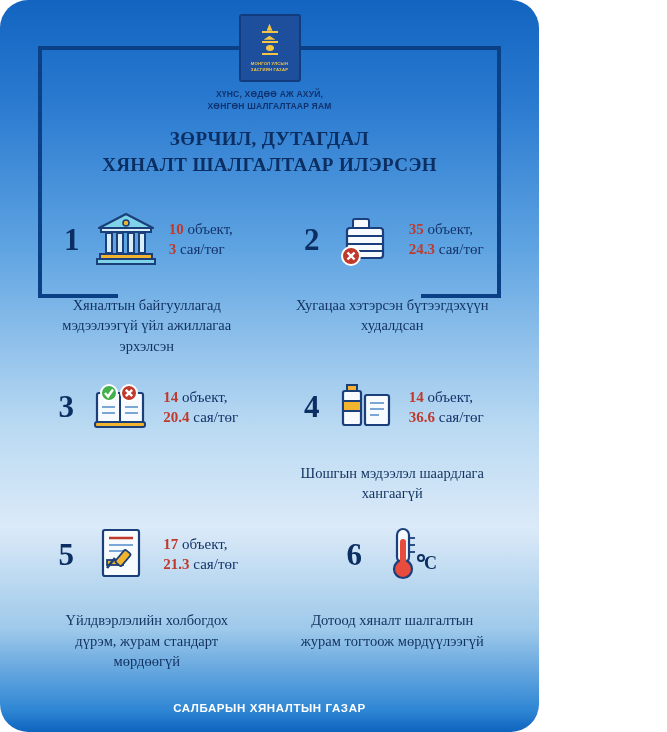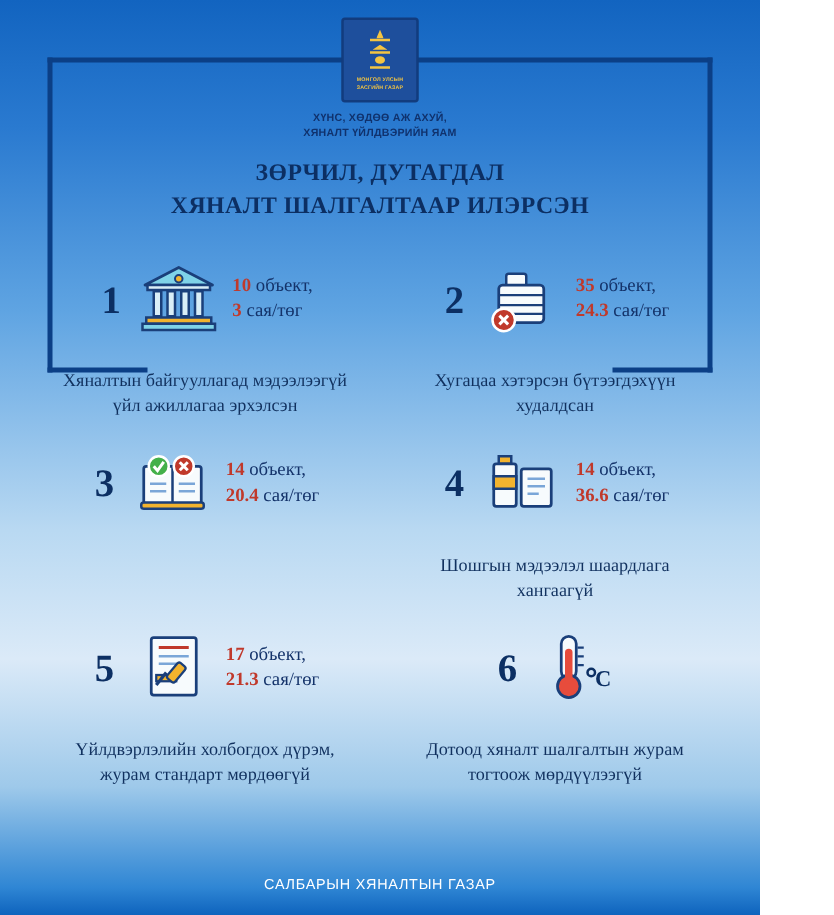--- a/index.html
+++ b/index.html
@@ -3,31 +3,32 @@
 <meta charset="utf-8">
 <style>
   * { box-sizing: border-box; }
   html, body {
     margin: 0; padding: 0;
     width: 667px; height: 732px;
     font-family: "Liberation Serif", serif;
   }
   #page {
     position: relative;
-    width: 608px; height: 732px;
+    width: 539px; height: 732px;
     overflow: hidden;
     background: linear-gradient(180deg,
       #1264c0 0%,
       #2a7ad0 14%,
       #5fa4e2 34%,
       #b9d9f2 58%,
       #dbeaf8 72%,
       #9ec9ea 86%,
       #2f86d4 97%,
       #0e63bd 100%);
+    border-radius: 28px;
   }
   
   .frame-line { position: absolute; background: #0b3f86; }
   .fl-top-left-h { left: 38px; top: 46px; width: 262px; height: 4px; }
   .fl-top-right-h { right: 38px; top: 46px; width: 262px; height: 4px; }
   .fl-left-v { left: 38px; top: 46px; width: 4px; height: 252px; }
   .fl-right-v { right: 38px; top: 46px; width: 4px; height: 252px; }
   .fl-bottom-left-h { left: 38px; top: 294px; width: 80px; height: 4px; }
   .fl-bottom-right-h { right: 38px; top: 294px; width: 80px; height: 4px; }
 
@@ -129,21 +130,21 @@
     font-size: 14.5px; line-height: 1.4;
     color: #11315f;
     padding: 0 16px;
     margin-top: 17px;
   }
   .footer {
     position: absolute; left: 0; right: 0; bottom: 18px;
     text-align: center;
     color: #ffffff;
     font-family: "Liberation Sans", sans-serif;
-    font-weight: normal; font-size: 11.5px;
+    font-weight: bold; font-size: 11.5px;
     letter-spacing: .6px;
     margin-top: 28px;
   }
   svg { display: block; }
 </style>
 </head>
 <body>
 
 <div id="page">
 
@@ -161,21 +162,21 @@
         <div class="bar b1"></div>
         <div class="tri"></div>
         <div class="bar b2"></div>
         <div class="circle"></div>
         <div class="bar b3"></div>
       </div>
       <div class="emblem-text">МОНГОЛ УЛСЫН<br>ЗАСГИЙН ГАЗАР</div>
     </div>
     <div class="ministry">
       <div>ХҮНС, ХӨДӨӨ АЖ АХУЙ,</div>
-      <div>ХЯНАЛТ ҮЙЛДВЭРИЙН ЯАМ</div>
+      <div>ХӨНГӨН ШАЛГАЛТААР ЯАМ</div>
     </div>
   </div>
 
   <div class="title">
     <div>ЗӨРЧИЛ, ДУТАГДАЛ</div>
     <div>ХЯНАЛТ ШАЛГАЛТААР ИЛЭРСЭН</div>
   </div>
 
   <div class="grid">
 

